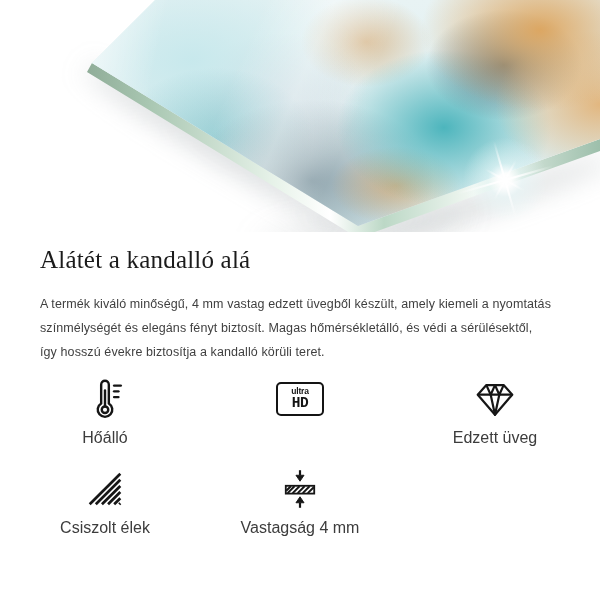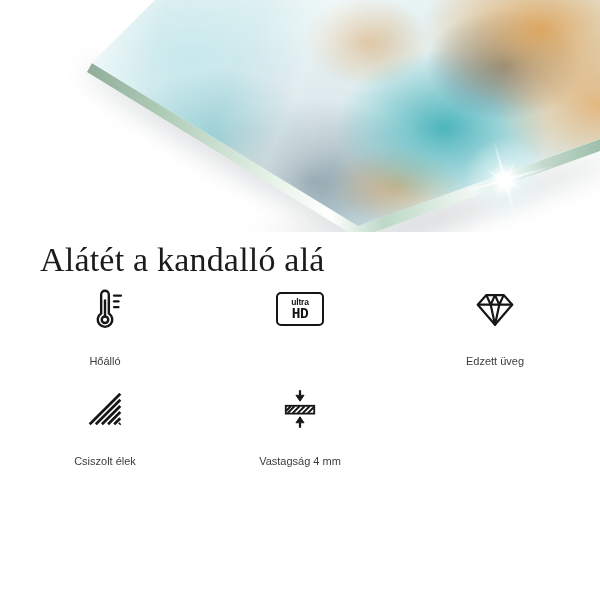--- a/index.html
+++ b/index.html
@@ -68,21 +68,21 @@
   .sp-diag   { position: absolute; left: 28px; top: 49.2px; width: 44px; height: 1.6px;
                background: linear-gradient(90deg, rgba(255,255,255,0), #fff 45%, #fff 55%, rgba(255,255,255,0)); }
   .sp-diag-1 { transform: rotate(45deg); }
   .sp-diag-2 { transform: rotate(-45deg); }
 
   
   .content { padding: 0 40px; }
   .title {
     font-family: "Liberation Serif", "DejaVu Serif", serif;
     font-weight: 400;
-    font-size: 34px; line-height: 35px;
+    font-size: 25px; line-height: 35px;
     color: #1b1b1b; letter-spacing: 0.2px;
     margin: 10px 0 0 0;
   }
   .title span { display: block; }
   .para {
     margin-top: 15px;
     max-width: 512px;
     font-size: 12.5px; line-height: 24px;
     color: #3f3f3f; letter-spacing: 0.1px;
   }
@@ -90,21 +90,21 @@
   
   .features {
     margin-top: 10px;
     width: 600px;
     display: grid;
     grid-template-columns: 210px 180px 210px;
     row-gap: 20px;
   }
   .feature { display: flex; flex-direction: column; align-items: center; }
   .icon-box { height: 44px; display: flex; align-items: center; justify-content: center; }
-  .feature .label { margin-top: 24px; font-size: 11px; color: #3c3c3c; }
+  .feature .label { margin-top: 8px; font-size: 16px; color: #3c3c3c; }
 
   .uhd-box {
     width: 48px; height: 34px;
     border: 2.5px solid #141414; border-radius: 5px;
     display: flex; flex-direction: column; align-items: center; justify-content: center;
   }
   .uhd-top    { font-size: 8.5px; font-weight: bold; line-height: 9px;  color: #141414; letter-spacing: -0.2px; }
   .uhd-bottom { font-size: 14.5px; font-weight: bold; line-height: 14px; color: #141414; letter-spacing: -0.5px; font-family: Liberation Mono, monospace; }
 
   svg.icon { display: block; }
@@ -125,20 +125,21 @@
     <div class="sp-beam-b"></div>
     <div class="sp-diag sp-diag-1"></div>
     <div class="sp-diag sp-diag-2"></div>
   </div>
 </div>
 
 <div class="content">
   <h1 class="title">
     <span>Alátét a kandalló alá</span>
   </h1>
+  <p class="para">A termék kiváló minőségű, 4 mm vastag edzett üvegből készült, amely kiemeli a nyomtatás színmélységét és elegáns fényt biztosít. Magas hőmérsékletálló, és védi a sérülésektől, így hosszú évekre biztosítja a kandalló körüli teret.</p>
 </div>
 
 <div class="features">
 
   <div class="feature">
     <div class="icon-box">
       <svg class="icon" width="46" height="46" viewBox="0 0 48 48">
         <g fill="none" stroke="#161616" stroke-width="2.5" stroke-linecap="round">
           <path d="M20 9a4 4 0 0 1 8 0v19.6a7.6 7.6 0 1 1 -8 0z"></path>
           <circle cx="24" cy="35.2" r="3.4"></circle>

